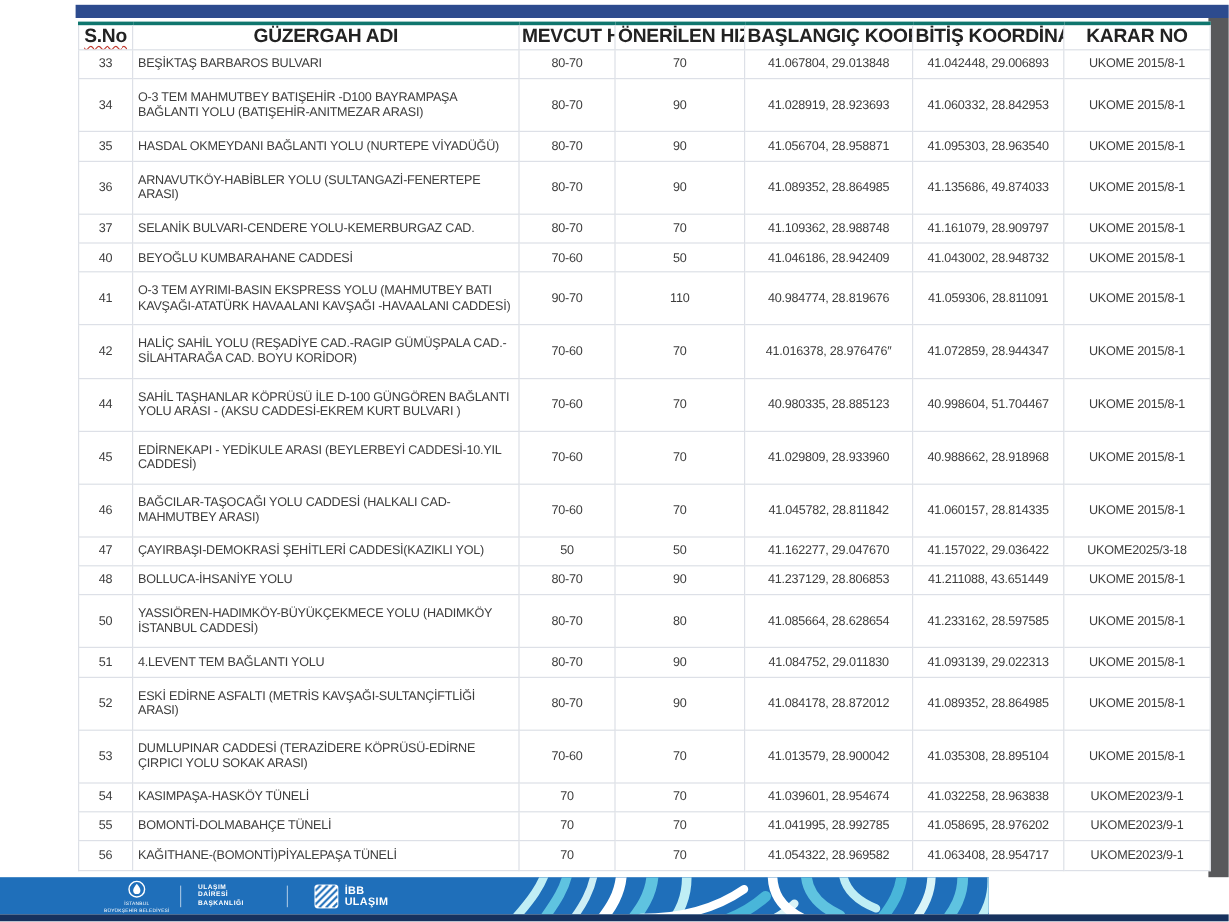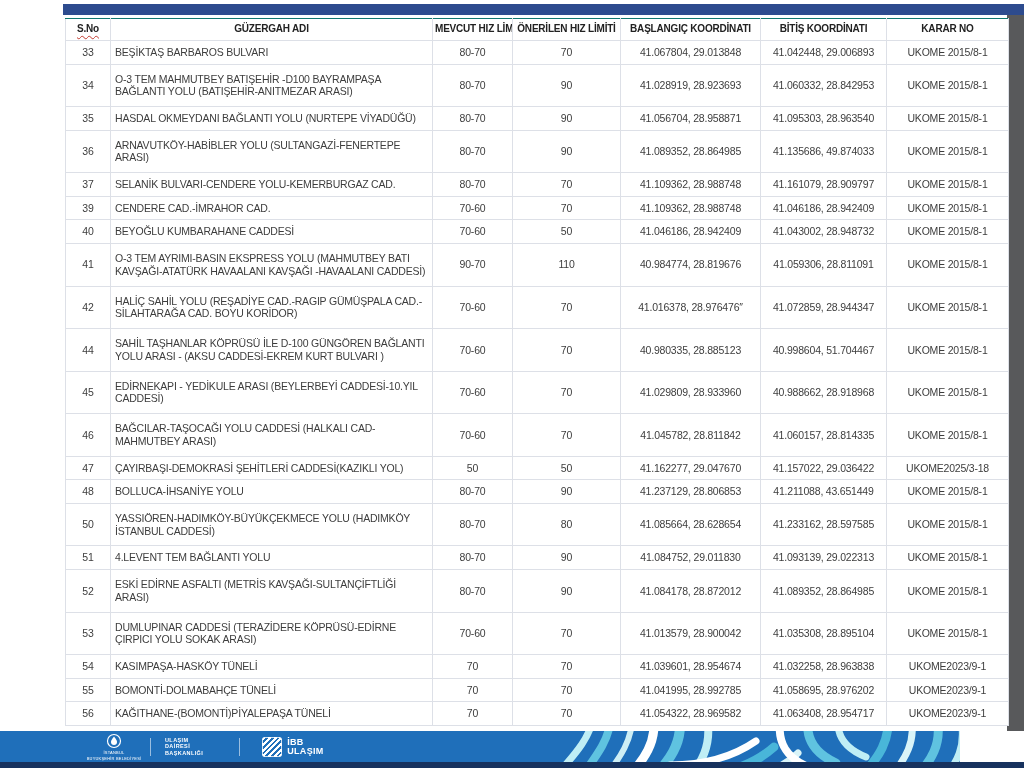--- a/index.html
+++ b/index.html
@@ -14,29 +14,29 @@
   .right-strip { position:absolute; right:0; top:15px; width:17px; height:716px; background:#58595b; }
 
   
   .table-wrap { position:absolute; left:65px; top:18px; width:943px; height:708px; }
   table { width:100%; height:100%; border-collapse:collapse; table-layout:fixed; background:#fff; }
   col.c0{width:45px} col.c1{width:322px} col.c2{width:80px} col.c3{width:108px}
   col.c4{width:140px} col.c5{width:126px} col.c6{width:122px}
   th, td { border:1px solid #dde0e7; border-top:none; font-size:10.5px; color:#3d3d3d;
            padding:1px 4px; line-height:12.5px; vertical-align:middle; letter-spacing:-0.2px;
            overflow:hidden; }
-  thead th { border-top:1px solid #0f766e; font-weight:bold; color:#222; font-size:10px;
+  thead th { border-top:3px solid #0f766e; font-weight:bold; color:#222; font-size:16px;
              white-space:nowrap; text-align:center; height:22px; padding:2px 2px; }
   td.num, td.ctr { text-align:center; }
   td.route { text-align:left; padding-left:4px; text-transform:uppercase; }
   .sno-label { text-decoration:underline; text-decoration-style:wavy; text-decoration-color:#c23a2f;
                text-decoration-thickness:1px; text-underline-offset:3px; }
 
   
-  .footer { position:absolute; left:0; top:731px; width:960px; height:31px; background:#1f6fba;
+  .footer { position:absolute; left:0; top:731px; width:824px; height:31px; background:#1f6fba;
             overflow:hidden; display:flex; align-items:center; }
   .footer-bottom { position:absolute; left:0; top:762px; width:1024px; height:6px; background:#17325e; }
   .ibb-logo { margin-left:92px; width:44px; display:flex; flex-direction:column; align-items:center; }
   .ibb-logo svg { display:block; }
   .ibb-logo .cap { font-size:4px; color:#ffffff; letter-spacing:0.2px; white-space:nowrap; margin-top:1px; }
   .fdiv { width:1px; height:18px; background:rgba(255,255,255,.55); margin:0 14px; }
   .dept { color:#fff; font-weight:bold; font-size:5.5px; line-height:6.5px; letter-spacing:0.4px; }
   .brand { display:flex; align-items:center; gap:5px; }
   .brand-icon { width:20px; height:20px; border-radius:3px; background:
       repeating-linear-gradient(135deg, #ffffff 0 2px, #1f6fba 2px 4px);
@@ -111,29 +111,20 @@
       <td class="ctr">41.135686, 49.874033</td>
       <td class="ctr">UKOME 2015/8-1</td>
     </tr>
           <tr>
       <td class="num">37</td>
       <td class="route">SELANİK BULVARI-CENDERE YOLU-KEMERBURGAZ CAD.</td>
       <td class="ctr">80-70</td>
       <td class="ctr">70</td>
       <td class="ctr">41.109362, 28.988748</td>
       <td class="ctr">41.161079, 28.909797</td>
-      <td class="ctr">UKOME 2015/8-1</td>
-    </tr>
-          <tr>
-      <td class="num">39</td>
-      <td class="route">CENDERE CAD.-İMRAHOR CAD.</td>
-      <td class="ctr">70-60</td>
-      <td class="ctr">70</td>
-      <td class="ctr">41.109362, 28.988748</td>
-      <td class="ctr">41.046186, 28.942409</td>
       <td class="ctr">UKOME 2015/8-1</td>
     </tr>
           <tr>
       <td class="num">40</td>
       <td class="route">BEYOĞLU KUMBARAHANE CADDESİ</td>
       <td class="ctr">70-60</td>
       <td class="ctr">50</td>
       <td class="ctr">41.046186, 28.942409</td>
       <td class="ctr">41.043002, 28.948732</td>
       <td class="ctr">UKOME 2015/8-1</td>

